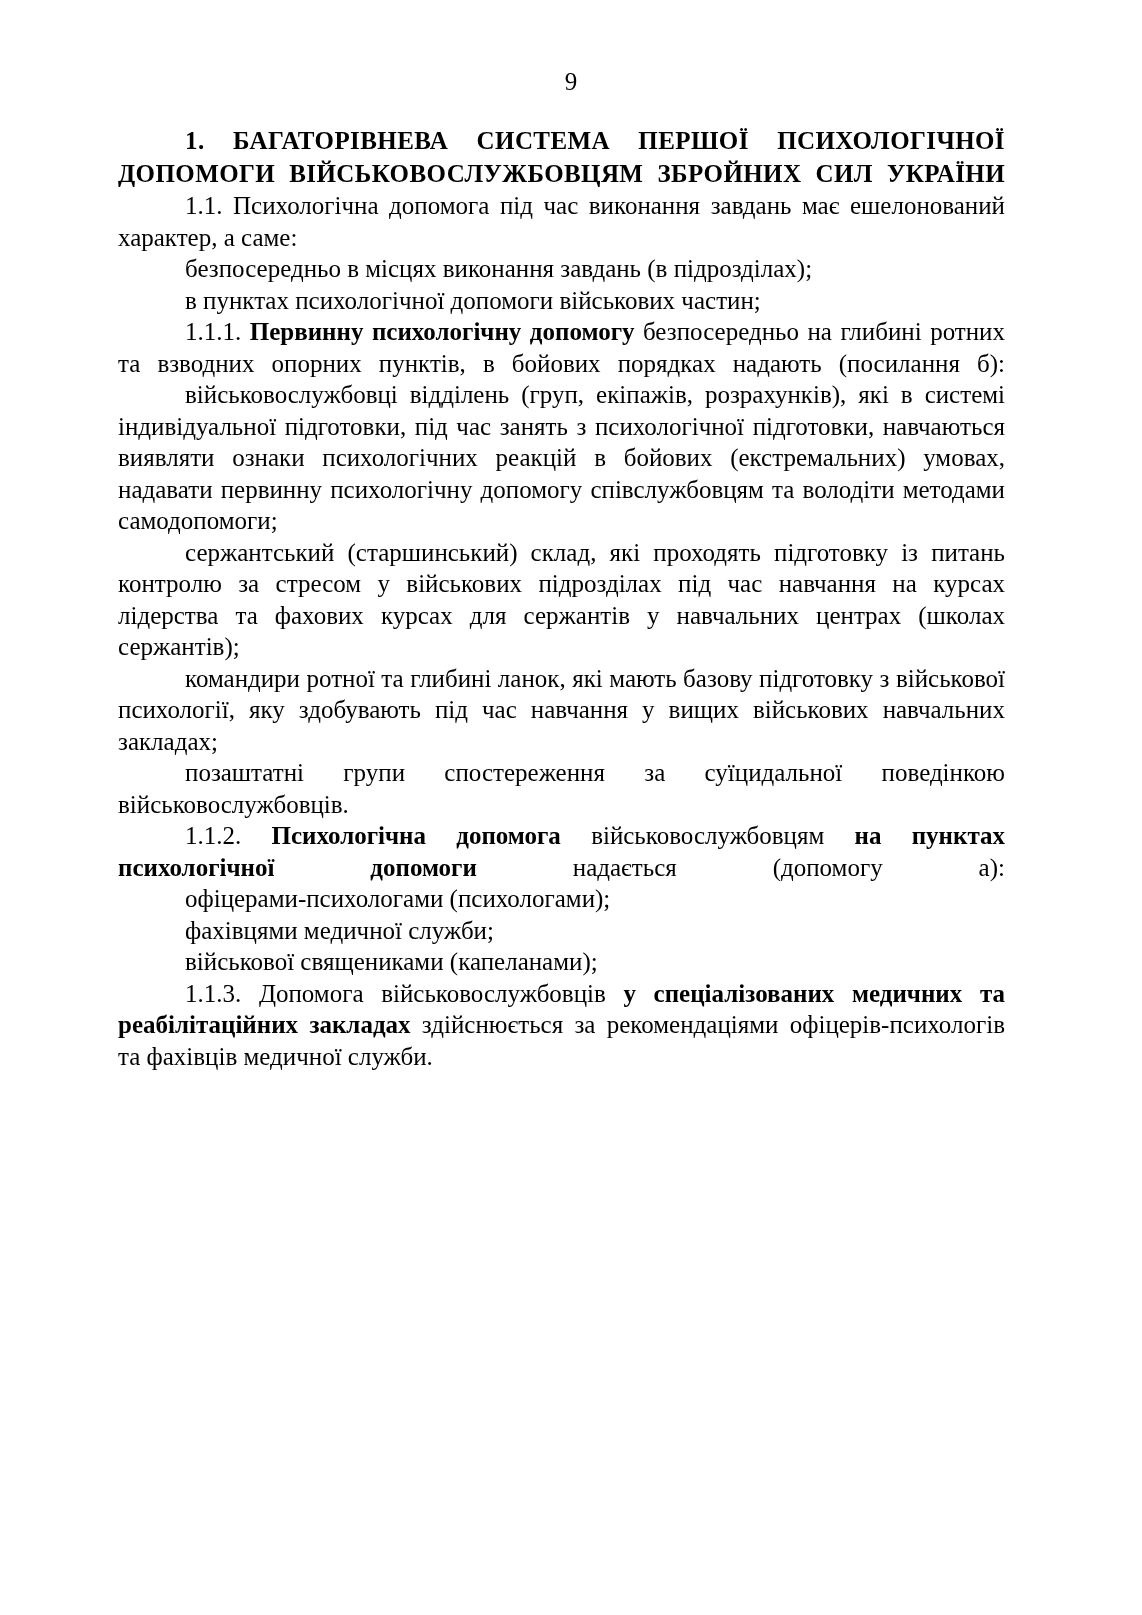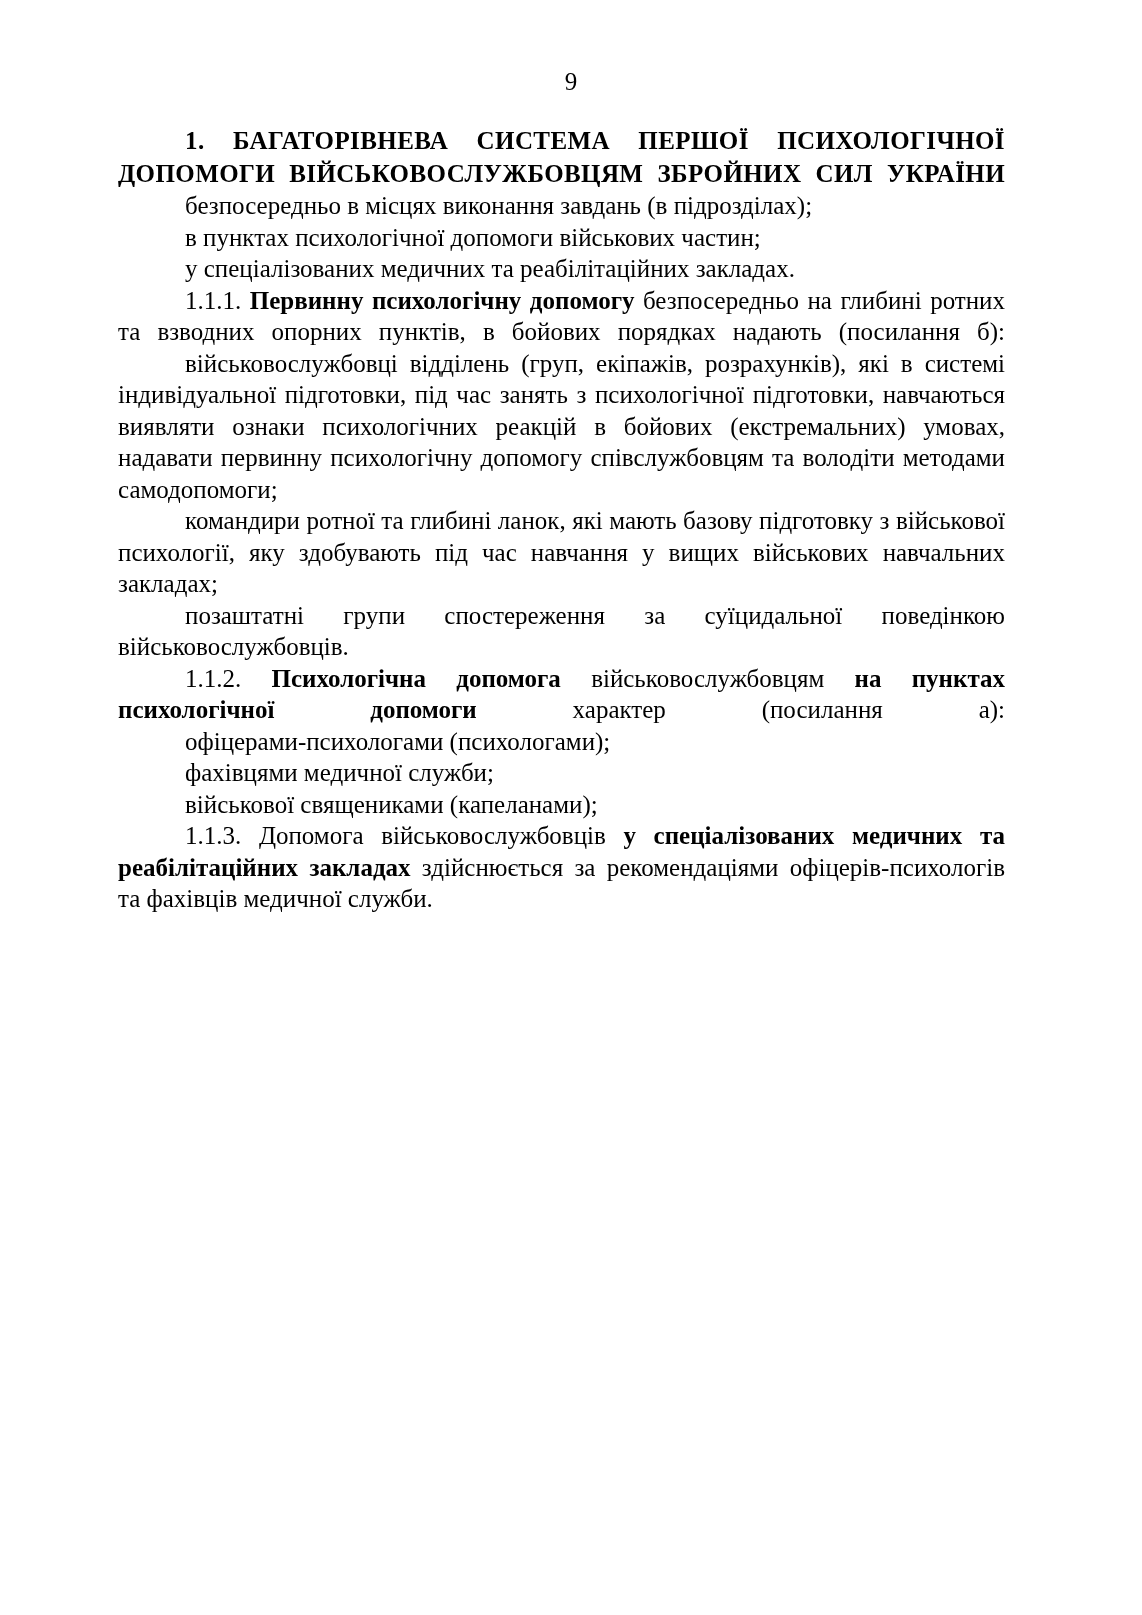--- a/index.html
+++ b/index.html
@@ -79,31 +79,32 @@
 <body>
 
 <div class="page">
 
   <div class="page-number">9</div>
 
   <div class="content">
 
     <h1 class="doc-heading">1.   БАГАТОРІВНЕВА   СИСТЕМА   ПЕРШОЇ   ПСИХОЛОГІЧНОЇ ДОПОМОГИ ВІЙСЬКОВОСЛУЖБОВЦЯМ ЗБРОЙНИХ СИЛ УКРАЇНИ</h1>
 
+    <p class="para gap-before-1">1.1. Психологічна допомога під час виконання завдань має ешелонований характер, а саме:</p>
     <p class="listline">безпосередньо в місцях виконання завдань (в підрозділах);</p>
     <p class="listline">в пунктах психологічної допомоги військових частин;</p>
-    <p class="listline">у спеціалізованих медичних та реабілітаційних закладах.</p>
 
     <p class="para gap-before-1 last-justify"><span>1.1.1. </span><b>Первинну психологічну допомогу</b><span> безпосередньо на глибині ротних та взводних опорних пунктів, в бойових порядках надають (посилання б):</span></p>
 
     <p class="para">військовослужбовці відділень (груп, екіпажів, розрахунків), які в системі індивідуальної підготовки, під час занять з психологічної підготовки, навчаються виявляти ознаки психологічних реакцій в бойових (екстремальних) умовах, надавати первинну психологічну допомогу співслужбовцям та володіти методами самодопомоги;</p>
+    <p class="para">сержантський (старшинський) склад, які проходять підготовку із питань контролю за стресом у військових підрозділах під час навчання на курсах лідерства та фахових курсах для сержантів у навчальних центрах (школах сержантів);</p>
     <p class="para">командири ротної та глибині ланок, які мають базову підготовку з військової психології, яку здобувають під час навчання у вищих військових навчальних закладах;</p>
     <p class="para">позаштатні групи спостереження за суїцидальної поведінкою військовослужбовців.</p>
 
-    <p class="para gap-before-2 last-justify"><span>1.1.2. </span><b>Психологічна допомога</b><span> військовослужбовцям </span><b>на пунктах психологічної допомоги</b><span> характер (посилання а):</span></p>
+    <p class="para gap-before-2 last-justify"><span>1.1.2. </span><b>Психологічна допомога</b><span> військовослужбовцям </span><b>на пунктах психологічної допомоги</b><span> надається (допомогу а):</span></p>
 
     <p class="listline">офіцерами-психологами (психологами);</p>
     <p class="listline">фахівцями медичної служби;</p>
     <p class="listline">військової священиками (капеланами);</p>
 
     <p class="para gap-before-2"><span>1.1.3. Допомога військовослужбовців </span><b>у спеціалізованих медичних та реабілітаційних закладах</b><span> здійснюється за рекомендаціями офіцерів-психологів та фахівців медичної служби.</span></p>
 
   </div>
 </div>
 

